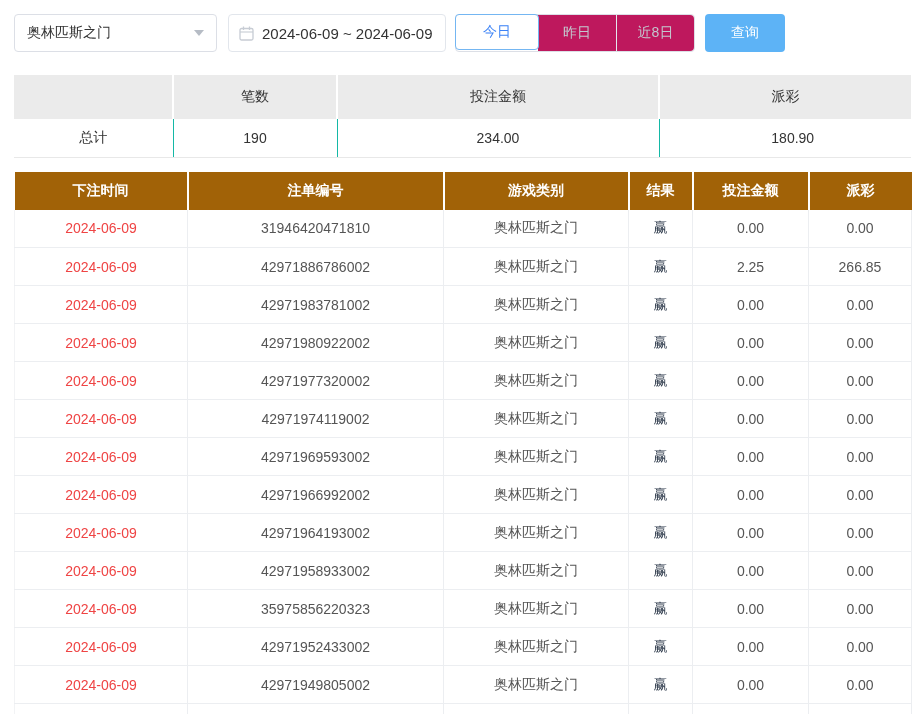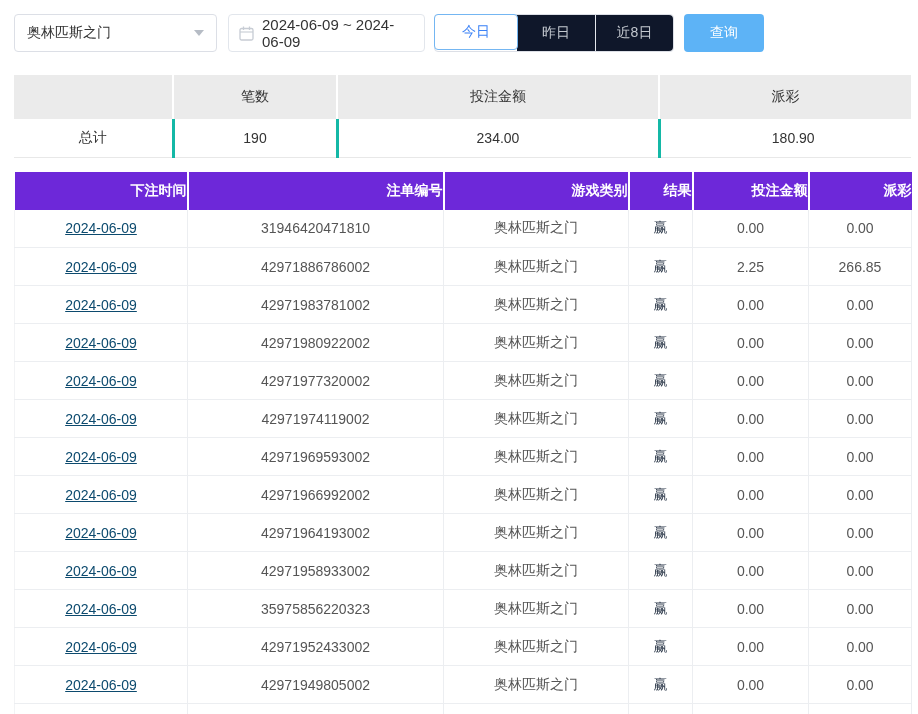--- a/index.html
+++ b/index.html
@@ -15,33 +15,33 @@
     width:203px; height:38px; border:1px solid #dcdfe6; border-radius:4px;
     display:flex; align-items:center; justify-content:space-between;
     padding:0 12px; font-size:14px; color:#333; background:#fff; cursor:pointer;
   }
   .caret {
     width:0; height:0; border-left:5px solid transparent; border-right:5px solid transparent;
     border-top:6px solid #b6bcc5;
   }
 
   .datebox {
-    margin-left:11px; width:197px; height:38px; border:1px solid #e2e6ec; border-radius:4px;
+    margin-left:11px; width:218px; height:38px; border:1px solid #e2e6ec; border-radius:4px;
     display:flex; align-items:center; padding:0 10px; background:#fff; cursor:pointer;
   }
   .cal { display:inline-flex; margin-right:8px; }
   .datebox span.dval { font-size:15px; color:#333; }
 
   .btn-group {
     margin-left:9px; display:inline-flex; height:38px;
     border:1px solid #dcdfe6; border-radius:4px; background:#fff;
   }
   .qbtn {
     width:78px; height:100%; display:flex; align-items:center; justify-content:center;
-    font-size:14px; color:#c3c8cf; background:#0f172a; cursor:pointer;
+    font-size:14px; color:#c3c8cf; background:#be185d; cursor:pointer;
   }
   .qbtn:first-child { border-radius:4px 0 0 4px; }
   .qbtn:last-child  { border-radius:0 4px 4px 0; }
   .qbtn.active {
     width:84px; margin:-1px; border:1px solid #74b6f2; border-radius:4px;
     color:#3b82f6; z-index:2; background:#fff;
   }
   .qbtn.div { border-left:1px solid #e4e7ed; }
 
   .query-btn {
@@ -54,40 +54,40 @@
   .summary { margin:23px 7px 0 14px; width:897px; border-collapse:collapse; table-layout:fixed; }
   .summary col.s0 { width:159px; } .summary col.s1 { width:164px; }
   .summary col.s2 { width:322px; } .summary col.s3 { width:252px; }
   .summary th {
     height:44px; background:#ebebeb; color:#333; font-size:14px; font-weight:400;
     text-align:center; border-right:2px solid #fff;
   }
   .summary th:last-child { border-right:none; }
   .summary td {
     height:38px; background:#fff; color:#333; font-size:14px; text-align:center;
-    border-bottom:1px solid #e8e8e8; border-right:3px solid #14b8a6;
+    border-bottom:1px solid #e8e8e8; border-right:1px solid #14b8a6;
   }
   .summary td:last-child { border-right:none;padding-left:15px; }
 
   
   .records { margin:14px 7px 0 14px; width:897px; border-collapse:collapse; table-layout:fixed; }
   .records col.c0 { width:173px; } .records col.c1 { width:256px; }
   .records col.c2 { width:185px; } .records col.c3 { width:64px;  }
   .records col.c4 { width:116px; } .records col.c5 { width:103px; }
   .records th {
-    height:38px; background:#6d28d9; color:#fff; font-size:14px; font-weight:bold;
-    text-align:right; border-right:2px solid #fff;
+    height:38px; background:#a16207; color:#fff; font-size:14px; font-weight:bold;
+    text-align:center; border-right:2px solid #fff;
   }
   .records th:last-child { border-right:none; }
   .records td {
     height:38px; background:#fff; font-size:14px; text-align:center;
     border-bottom:1px solid #eceef1; border-right:1px solid #eceef1;
   }
   .records td:first-child { border-left:1px solid #f2f3f5; }
-  .records td.c0 { color:#0c4a6e;text-decoration:underline; }
+  .records td.c0 { color:#ef4444; }
   .records td.c1, .records td.c2, .records td.c4, .records td.c5 { color:#555; }
   .records td.c3 { color:#2f3b4c; }
 </style>
 </head>
 <body>
 
 <div class="app">
 
   <div class="toolbar">
 

